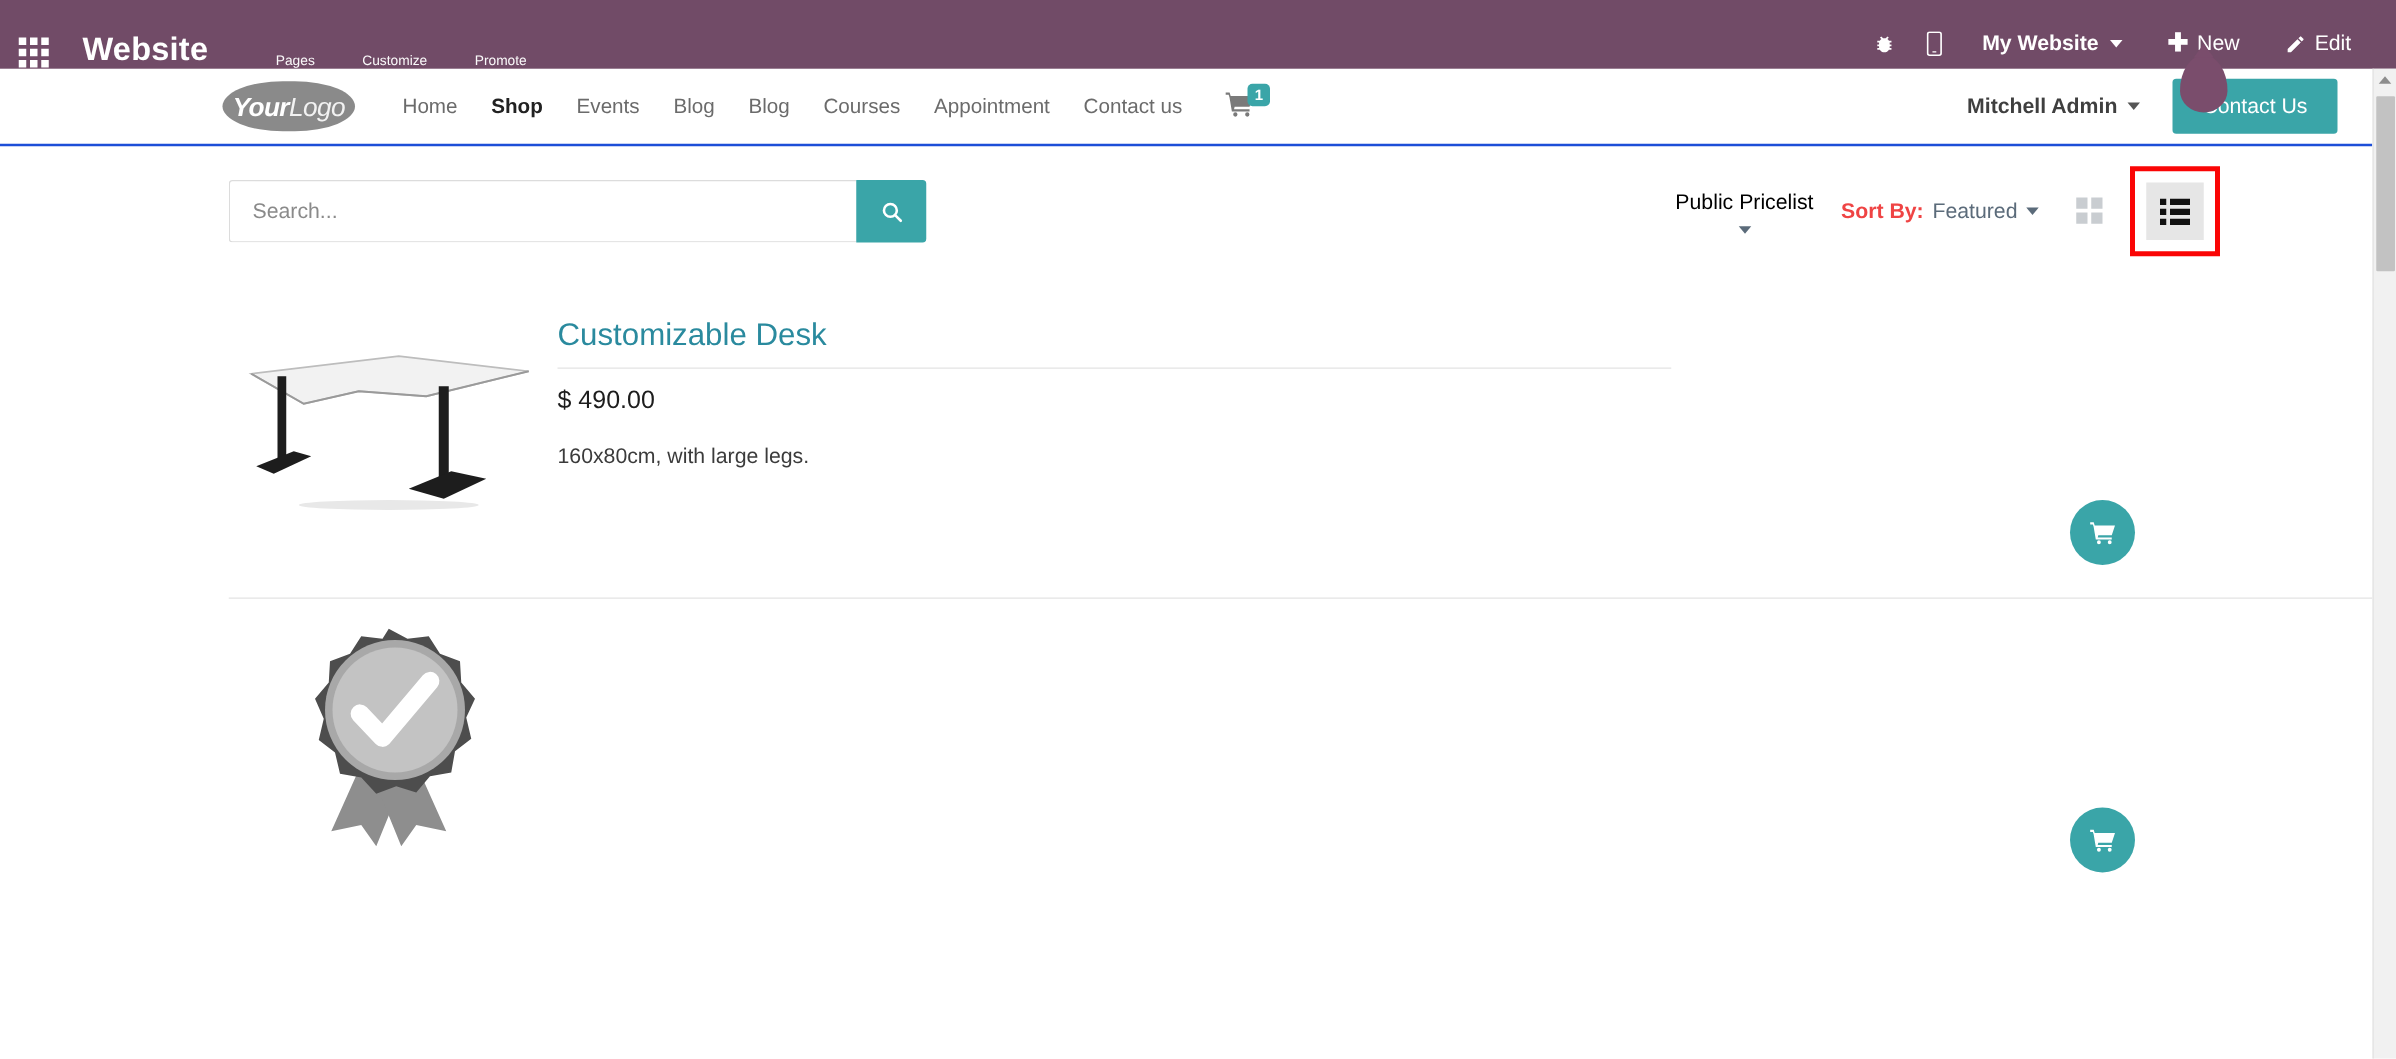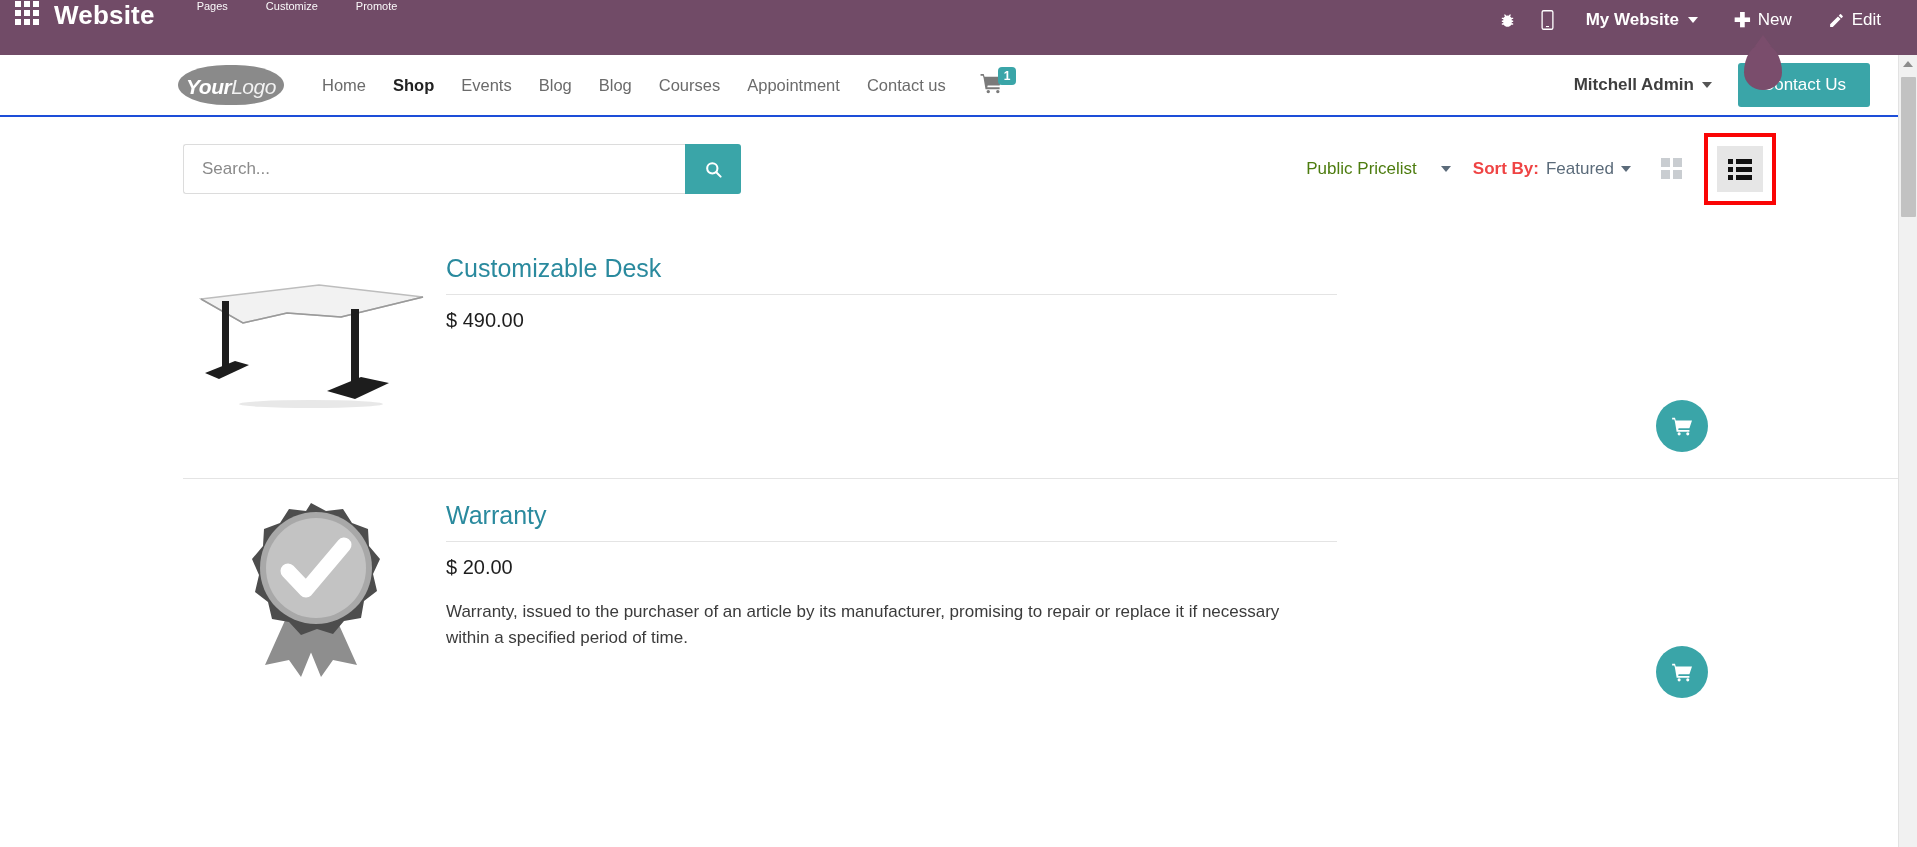--- a/index.html
+++ b/index.html
@@ -8,24 +8,25 @@
     overflow: hidden;
     font-family: "Liberation Sans", sans-serif;
     background: #ffffff;
   }
 
   
   .sysbar {
     height: 55px;
     background: #714B67;
     display: flex;
-    align-items: flex-start;
+    align-items: flex-end;
     color: #ffffff;
     position: relative;
     padding: 0 18px 0 14px;
+    gap: 12px;
   }
   .apps-grid {
     width: 26px; height: 26px;
     display: grid;
     grid-template-columns: repeat(3, 6px);
     grid-template-rows: repeat(3, 6px);
     gap: 3px;
     justify-content: center; align-content: center;
     cursor: pointer;
     margin-right: 14px;
@@ -217,23 +218,23 @@
 
   .toolbar-right {
     margin-left: auto;
     display: flex;
     align-items: center;
     gap: 0;
     padding-right: 122px;
     height: 50px;
   }
   .pricelist-dd {
-    font-size: 17px; color: #4d7c0f; cursor: pointer;
-    display: flex; align-items: center; gap: 24px;
-    margin-right: 22px; white-space: nowrap;
+    font-size: 17px; color: #000000; cursor: pointer;
+    display: flex; align-items: center; gap: 9px;
+    margin-right: 22px; white-space: nowrap; flex-direction: column;
   }
   .caret-gr {
     width: 0; height: 0;
     border-left: 5px solid transparent;
     border-right: 5px solid transparent;
     border-top: 6px solid #5b6b7a;
     display: inline-block;
   }
   .sortby {
     font-size: 17px; color: #5b6b7a; cursor: pointer;
@@ -530,20 +531,21 @@
               <path d="M14 112 L44 100 L58 104 L28 118 Z" fill="#1d1d1d"></path>
               <rect x="160" y="48" width="8" height="74" fill="#1d1d1d"></rect>
               <path d="M136 130 L170 116 L198 122 L164 138 Z" fill="#1d1d1d"></path>
               <ellipse cx="120" cy="143" rx="72" ry="4" fill="#e8e8e8"></ellipse>
             </svg>
           </div>
           <div class="prod-body">
             <a class="prod-title">Customizable Desk</a>
             <div class="prod-divider"></div>
             <div class="prod-price">$ 490.00</div>
+            <div class="prod-desc">160x80cm, with large legs.</div>
           </div>
           <div class="prod-action">
             <button class="cart-fab">
               <svg width="21" height="19" viewBox="0 0 24 22" fill="#ffffff" aria-hidden="true">
                 <path d="M0 1h3.3l.9 3H23l-3 9H7.5l-.5 2H20v2H5.2L3.2 5.2 2.5 3H0V1zm6.3 18.5a1.8 1.8 0 1 1 3.6 0 1.8 1.8 0 0 1-3.6 0zm10 0a1.8 1.8 0 1 1 3.6 0 1.8 1.8 0 0 1-3.6 0z"></path>
               </svg>
             </button>
           </div>
         </div>
 
@@ -551,26 +553,20 @@
           <div class="prod-img">
             <svg class="badge-img" viewBox="0 0 160 180" aria-hidden="true">
               <path d="M60 110 L34 168 L58 163 L70 180 L92 126 Z" fill="#8e8e8e"></path>
               <path d="M100 110 L126 168 L102 163 L90 180 L68 126 Z" fill="#8e8e8e"></path>
               <path d="M80 6 L95 14 L112 12 L121 26 L137 32 L138 49 L149 62 L142 77 L146 94 L133 104 L130 121 L113 124 L102 137 L86 132 L70 138 L58 125 L41 122 L37 105 L24 95 L28 78 L21 62 L32 49 L33 32 L49 26 L58 12 L75 14 Z" fill="#4d4d4d"></path>
               <circle cx="85" cy="71" r="56" fill="#a8a8a8"></circle>
               <circle cx="85" cy="71" r="50" fill="#c3c3c3"></circle>
               <path d="M57 74 L75 93 L113 48" fill="none" stroke="#ffffff" stroke-width="15" stroke-linecap="round" stroke-linejoin="round"></path>
             </svg>
           </div>
-          <div class="prod-body">
-            <a class="prod-title">Warranty</a>
-            <div class="prod-divider"></div>
-            <div class="prod-price">$ 20.00</div>
-            <div class="prod-desc">Warranty, issued to the purchaser of an article by its manufacturer, promising to repair or replace it if necessary within a specified period of time.</div>
-          </div>
           <div class="prod-action">
             <button class="cart-fab">
               <svg width="21" height="19" viewBox="0 0 24 22" fill="#ffffff" aria-hidden="true">
                 <path d="M0 1h3.3l.9 3H23l-3 9H7.5l-.5 2H20v2H5.2L3.2 5.2 2.5 3H0V1zm6.3 18.5a1.8 1.8 0 1 1 3.6 0 1.8 1.8 0 0 1-3.6 0zm10 0a1.8 1.8 0 1 1 3.6 0 1.8 1.8 0 0 1-3.6 0z"></path>
               </svg>
             </button>
           </div>
         </div>
 
       </div>

